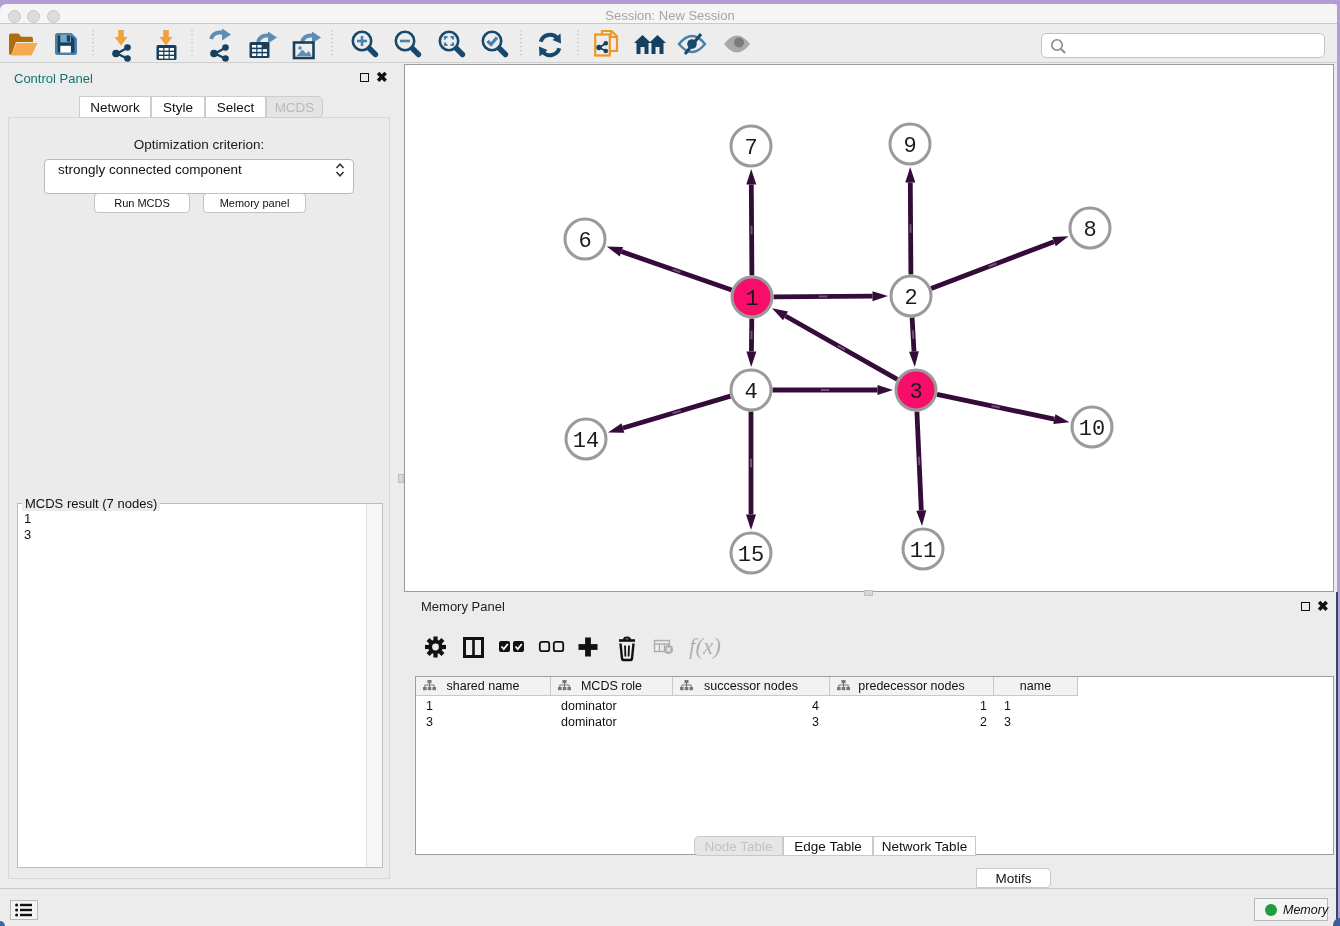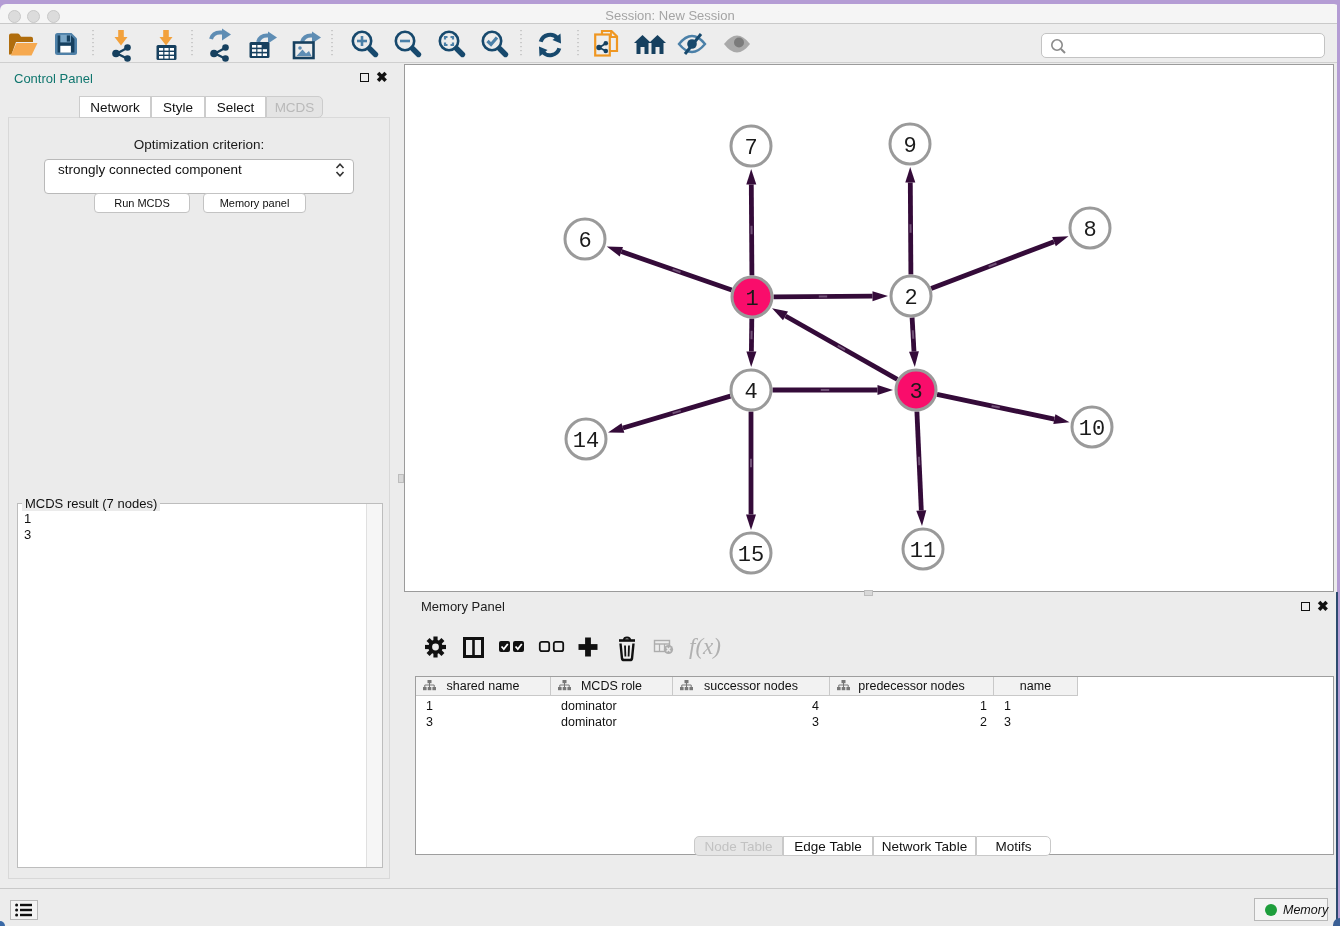--- a/index.html
+++ b/index.html
@@ -423,21 +423,21 @@
   <div class="td" style="left:588px; top:21px;">1</div>
   <div class="td" style="left:10px; top:37px;">3</div>
   <div class="td" style="left:145px; top:37px;">dominator</div>
   <div class="td" style="left:257px; top:37px; width:146px; text-align:right;">3</div>
   <div class="td" style="left:414px; top:37px; width:157px; text-align:right;">2</div>
   <div class="td" style="left:588px; top:37px;">3</div>
 </div>
 <div class="btab" style="left:694px; width:89px; background:#e6e6e6; color:#c2c2c2; border-radius:5px 0 0 5px;">Node Table</div>
 <div class="btab" style="left:783px; width:90px;">Edge Table</div>
 <div class="btab" style="left:873px; width:103px;">Network Table</div>
-<div class="btab" style="left:976px; width:75px; border-radius:0 5px 5px 0;">Motifs</div>
+<div class="btab" style="left:976px; width:75px; border-radius:0 5px 5px 0;margin-top:32px;">Motifs</div>
 
 <div class="abs" id="statusbar">
   <div id="list-btn">
     <svg width="18" height="14" viewBox="0 0 18 14" style="position:absolute;left:4px;top:2px;">
       <g fill="#111">
         <circle cx="1.6" cy="2" r="1.5"></circle>
           <rect x="5" y="0.8" width="12" height="2.4"></rect>
         <circle cx="1.6" cy="7" r="1.5"></circle>
           <rect x="5" y="5.8" width="12" height="2.4"></rect>
         <circle cx="1.6" cy="12" r="1.5"></circle>

